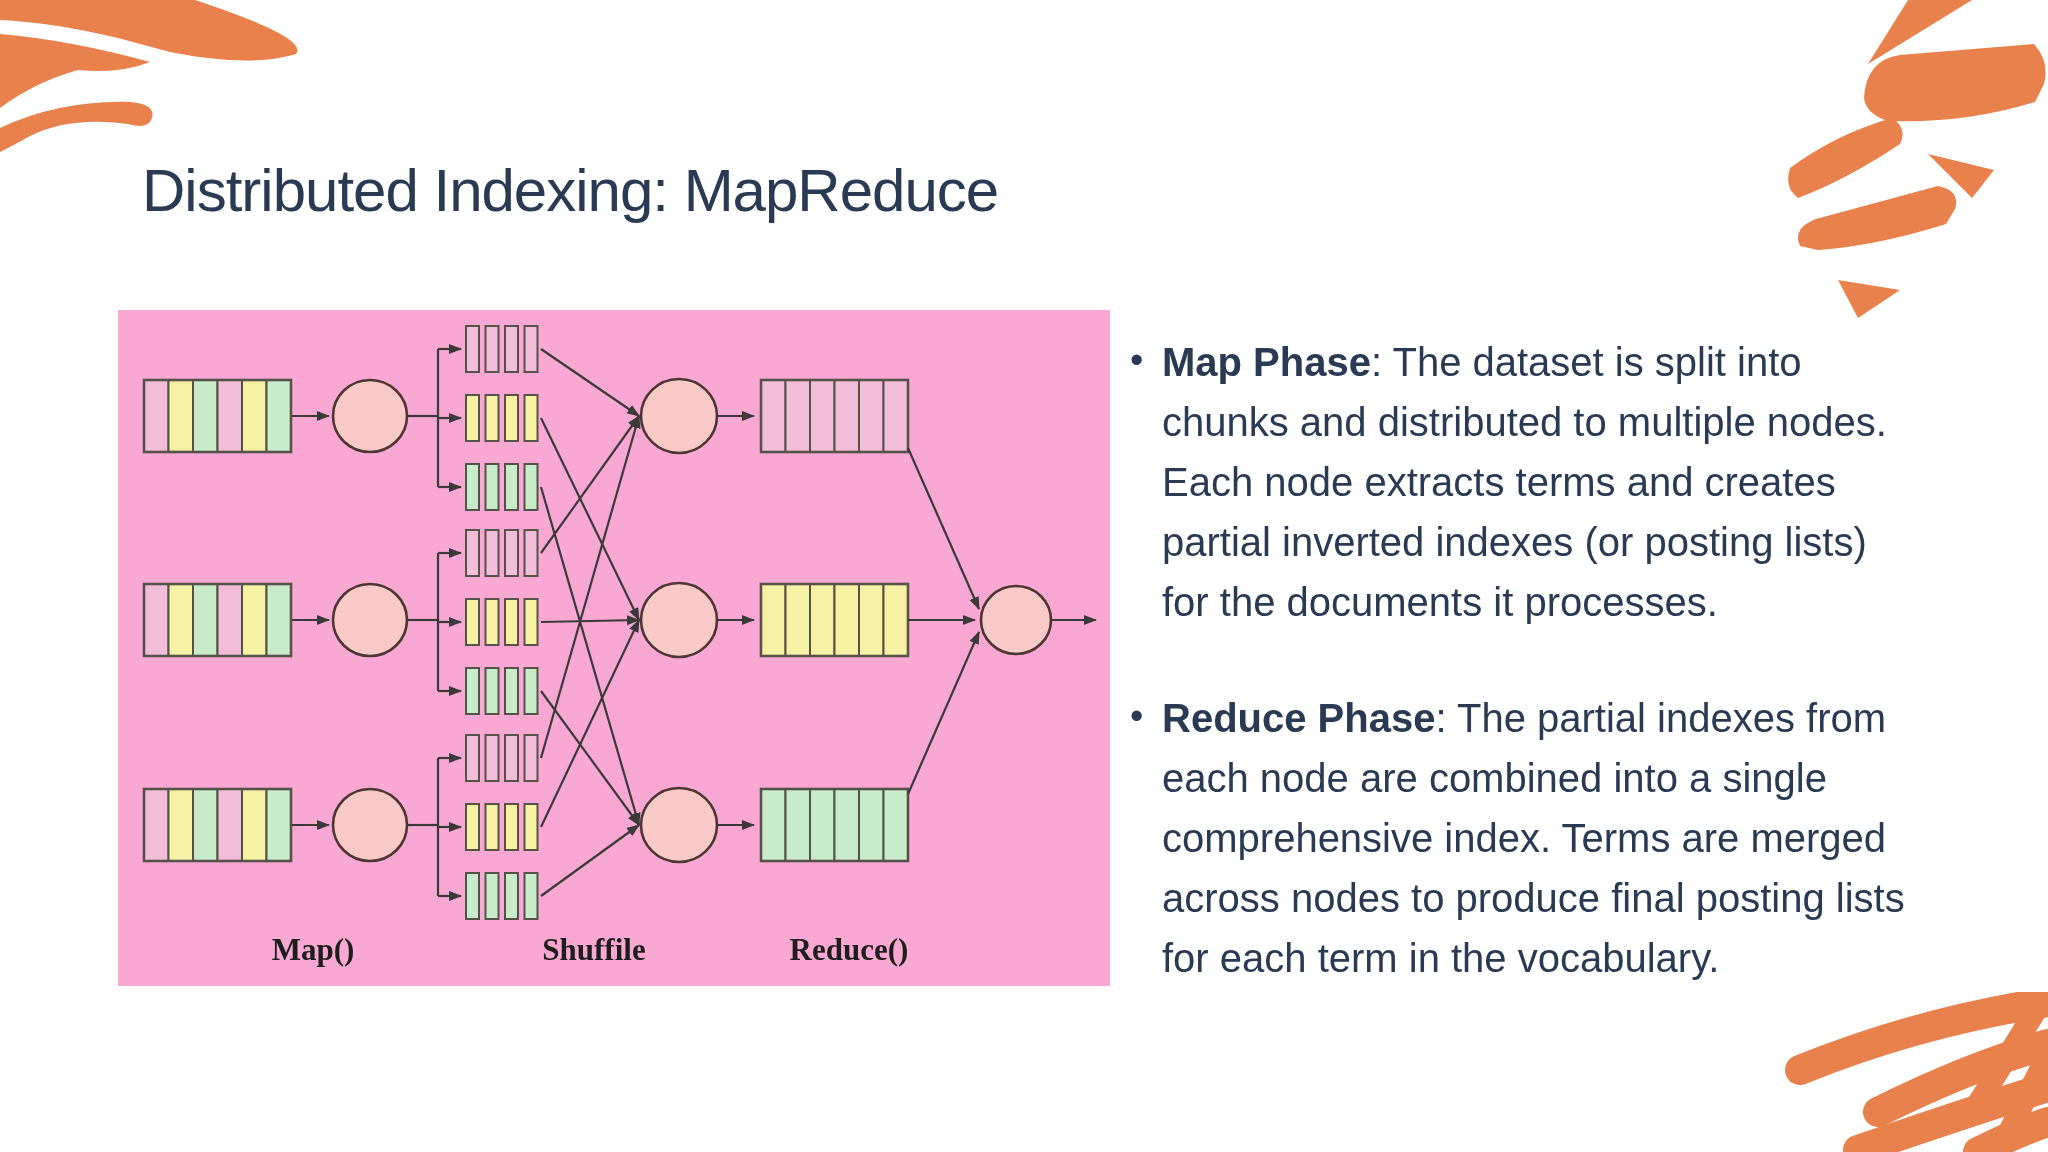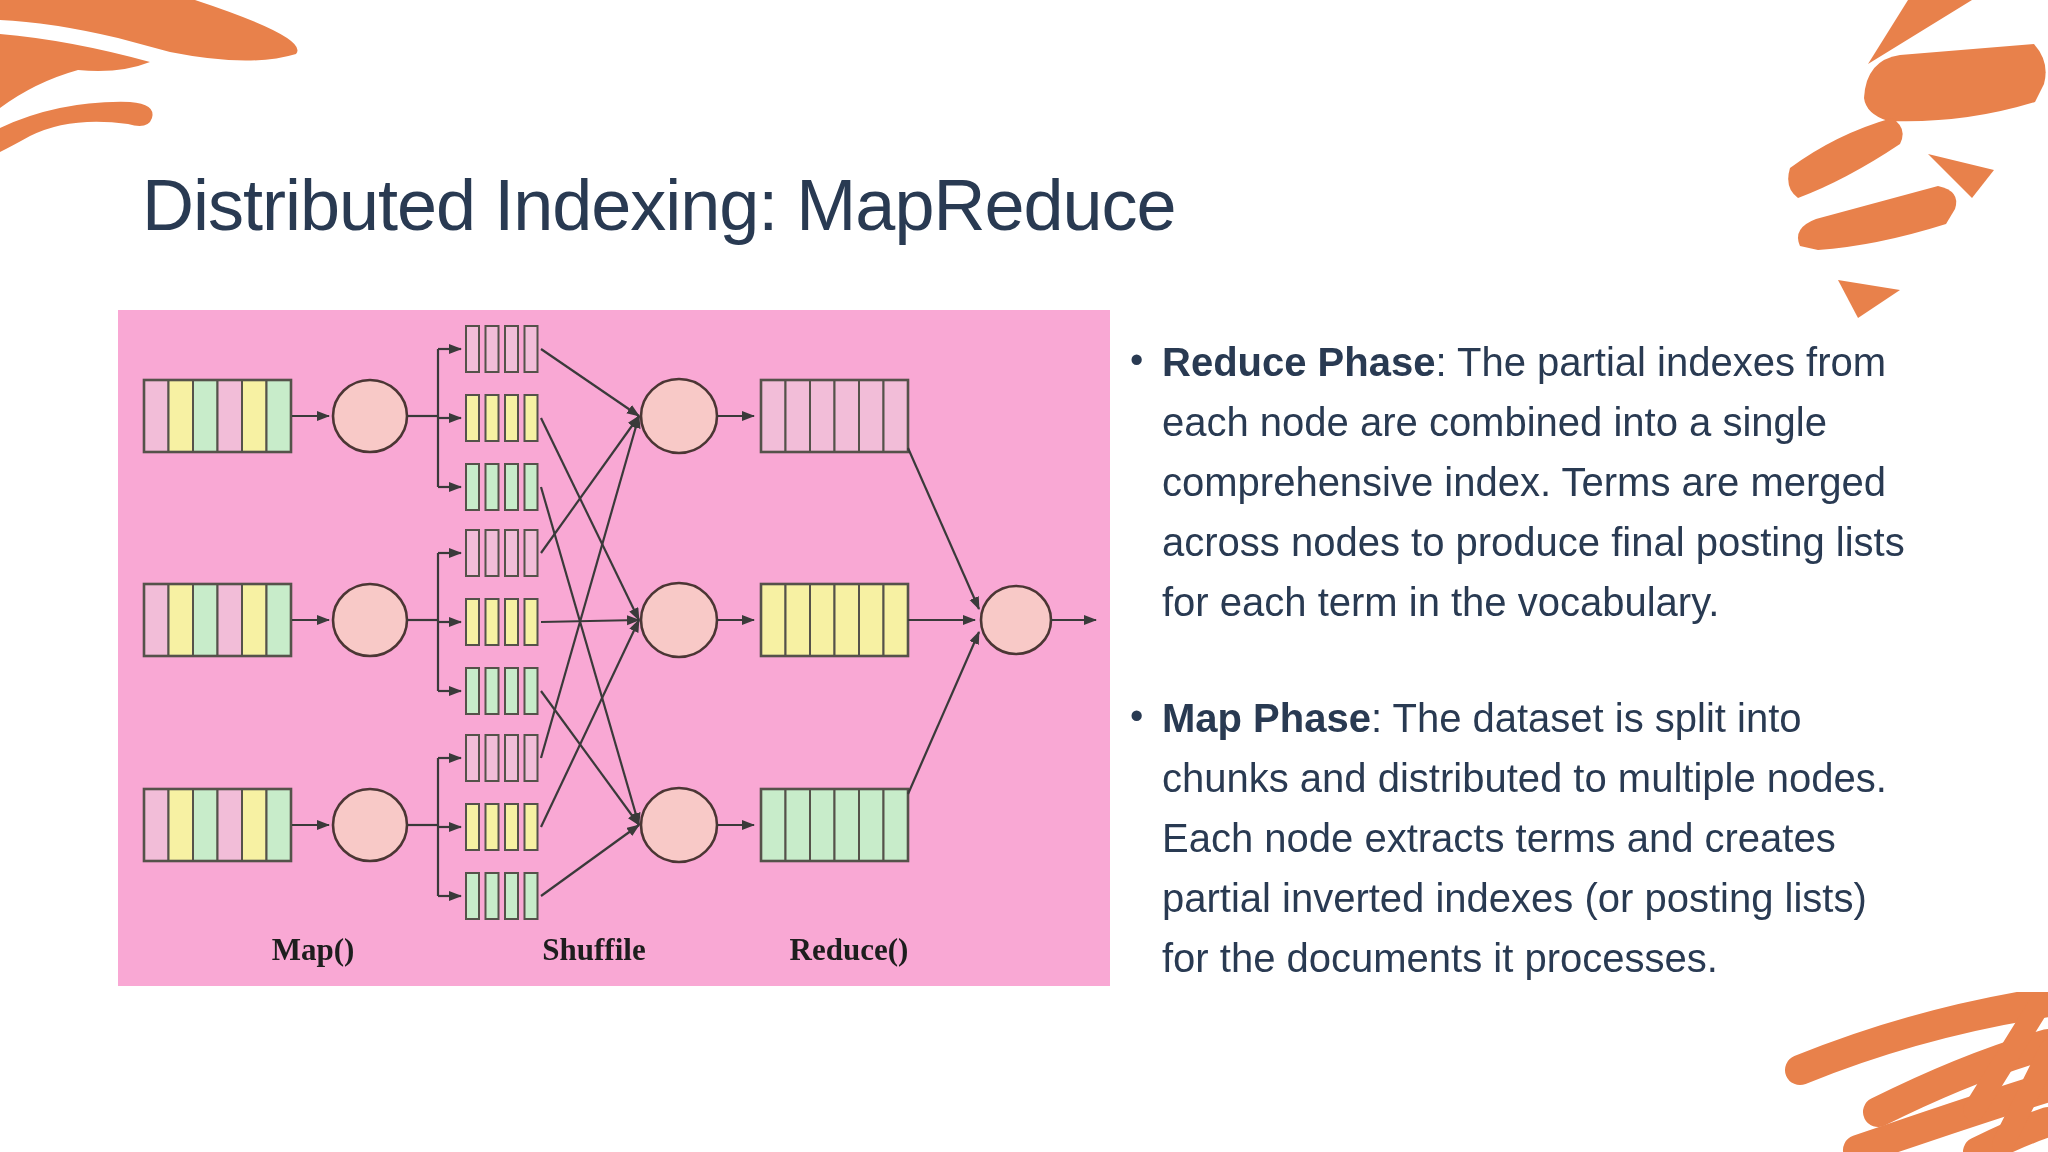--- a/index.html
+++ b/index.html
@@ -1,20 +1,20 @@
 <!DOCTYPE html>
 <html><head>
 <meta charset="utf-8">
 <style>
   html,body{margin:0;padding:0;}
   body{width:2048px;height:1152px;position:relative;overflow:hidden;
        background:#ffffff;font-family:"Liberation Sans",sans-serif;}
   .deco{position:absolute;pointer-events:none;}
   #title{position:absolute;left:142px;top:118px;width:1660px;
-         font-size:72px;font-weight:400;letter-spacing:-1px;line-height:1.1;
+         font-size:60px;font-weight:400;letter-spacing:-1px;line-height:1.1;
          color:#293a52;white-space:nowrap;}
   #diagram-wrap{position:absolute;left:118px;top:310px;width:992px;height:676px;
                 background:#f9a8d4;}
   #bullets{position:absolute;left:1128px;top:332px;width:892px;
            color:#293a52;font-size:40px;line-height:60px;list-style:none;
            margin:0;padding:0;}
   #bullets li{position:relative;padding-left:34px;}
   #bullets li + li{margin-top:56px;}
   #bullets li::before{content:"\2022";position:absolute;left:2px;top:-2px;
            font-size:38px;color:#293a52;}
@@ -179,15 +179,15 @@
       <line x1="790" y1="484" x2="861" y2="322" stroke="#3a3a3a" stroke-width="2.2" marker-end="url(#ah)"></line>
       <ellipse cx="898" cy="310" rx="35" ry="34" fill="#f8c9c7" stroke="#4b3634" stroke-width="2.6"></ellipse>
       <line x1="933" y1="310" x2="978" y2="310" stroke="#3a3a3a" stroke-width="2.2" marker-end="url(#ah)"></line>
       <text x="195" y="650" text-anchor="middle" fill="#1e1e1e" font-family="&quot;Liberation Serif&quot;, serif" font-size="31" font-weight="bold">Map()</text>
       <text x="476" y="650" text-anchor="middle" fill="#1e1e1e" font-family="&quot;Liberation Serif&quot;, serif" font-size="31" font-weight="bold">Shuffile</text>
       <text x="731" y="650" text-anchor="middle" fill="#1e1e1e" font-family="&quot;Liberation Serif&quot;, serif" font-size="31" font-weight="bold">Reduce()</text>
     </svg>
 </div>
 
 <ul id="bullets">
+    <li><span class="b">Map Phase</span><span>: The dataset is split into</span><br><span>chunks and distributed to multiple nodes.</span><br><span>Each node extracts terms and creates</span><br><span>partial inverted indexes (or posting lists)</span><br><span>for the documents it processes.</span></li>
     <li><span class="b">Reduce Phase</span><span>: The partial indexes from</span><br><span>each node are combined into a single</span><br><span>comprehensive index. Terms are merged</span><br><span>across nodes to produce final posting lists</span><br><span>for each term in the vocabulary.</span></li>
-    <li><span class="b">Map Phase</span><span>: The dataset is split into</span><br><span>chunks and distributed to multiple nodes.</span><br><span>Each node extracts terms and creates</span><br><span>partial inverted indexes (or posting lists)</span><br><span>for the documents it processes.</span></li>
   </ul>
 
 </body></html>

